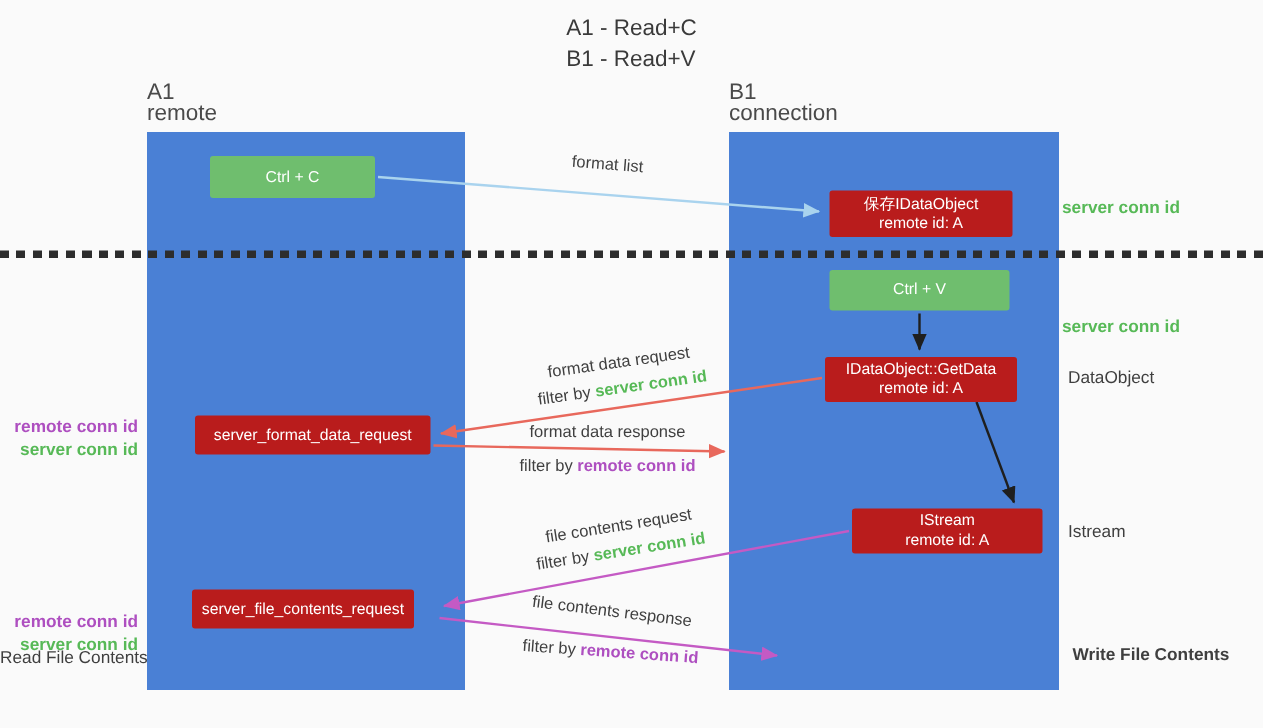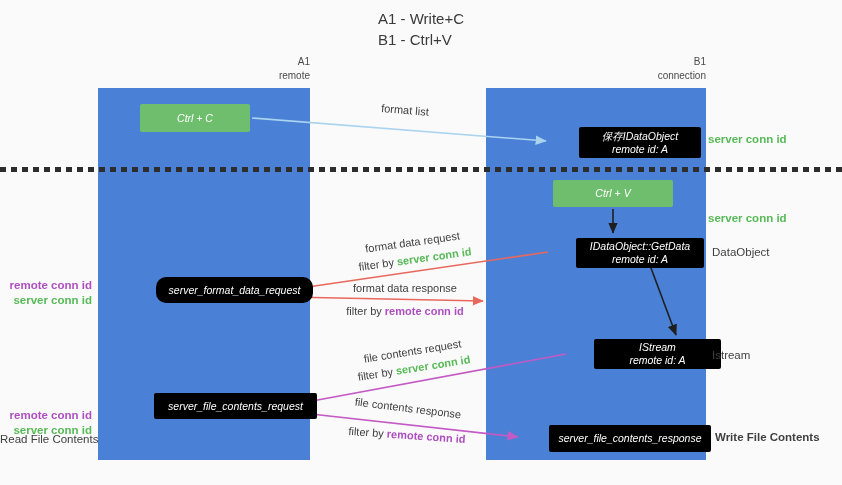--- a/index.html
+++ b/index.html
@@ -11,45 +11,44 @@
   }
   .title-block {
     position:absolute; top:8px; left:0; right:0;
     text-align:center; z-index:6;
   }
   .title-block .inner {
     display:inline-block; text-align:left;
     font-size:15px; line-height:21px; color:#3a3a3a;
   }
   .lifeline-header {
-    position:absolute; top:55px; text-align:right;
-    font-size:10px; line-height:14px; color:#4a4a4a; z-index:6;
+    position:absolute; top:55px; text-align:left;
+    font-size:15px; line-height:14px; color:#4a4a4a; z-index:6;
   }
   .lifeline-header.left { left:98px; width:212px; }
   .lifeline-header.right { left:486px; width:220px; }
   .lifeline {
     position:absolute; top:88px; height:372px;
     background:#4a80d5; z-index:1;
   }
   .lifeline.left { left:98px; width:212px; }
   .lifeline.right { left:486px; width:220px; }
   .divider {
     position:absolute; left:0; top:167px; width:842px; height:5px;
     background:repeating-linear-gradient(90deg,#2d2d2d 0 6px,transparent 6px 11px);
     z-index:5;
   }
   .box {
     position:absolute; z-index:3;
     display:flex; flex-direction:column; align-items:center; justify-content:center;
     color:#ffffff; font-size:10.5px; line-height:13px; text-align:center;
     border-radius:2px;
-    font-style:italic;
   }
   .box.green { background:#6fbe6e; }
-  .box.orange { background:#000000;margin-left:26px; }
+  .box.orange { background:#b91c1c; }
   #svg-arrows { position:absolute; left:0; top:0; z-index:2; }
   .edge-label {
     position:absolute; z-index:6; font-size:11px; color:#3f3f3f;
     text-align:center; white-space:nowrap;
   }
   .em-green { color:#57b957; font-weight:bold; }
   .em-purple { color:#ae4fc0; font-weight:bold; }
   .side-label {
     position:absolute; z-index:6; font-size:11.5px; color:#3f3f3f;
     white-space:nowrap; line-height:15px;
@@ -59,22 +58,22 @@
   .left-stack { position:absolute; z-index:6; left:0; width:92px; text-align:right;
     font-size:11.5px; line-height:15px; white-space:nowrap; }
 </style>
 </head>
 <body>
 
 <div class="canvas">
 
   <div class="title-block">
     <div class="inner">
-      <div>A1 - Write+C</div>
-      <div>B1 - Ctrl+V</div>
+      <div>A1 - Read+C</div>
+      <div>B1 - Read+V</div>
     </div>
   </div>
 
   <div class="lifeline-header left">
     <div>A1</div>
     <div>remote</div>
   </div>
   <div class="lifeline-header right">
     <div>B1</div>
     <div>connection</div>
@@ -120,37 +119,34 @@
 
   <div class="box green" style="left:553px; top:180px; width:120px; height:27px;">
     <span>Ctrl + V</span>
   </div>
 
   <div class="box orange" style="left:550px; top:238px; width:128px; height:30px;">
     <span>IDataObject::GetData</span>
     <span>remote id: A</span>
   </div>
 
-  <div class="box orange" style="left:130px; top:277px; width:157px; height:26px;border-radius:10px;">
+  <div class="box orange" style="left:130px; top:277px; width:157px; height:26px;">
     <span>server_format_data_request</span>
   </div>
 
 
   <div class="box orange" style="left:568px; top:339px; width:127px; height:30px;">
     <span>IStream</span>
     <span>remote id: A</span>
   </div>
 
-  <div class="box orange" style="left:128px; top:393px; width:163px; height:26px;">
+  <div class="box orange" style="left:128px; top:393px; width:148px; height:26px;">
     <span>server_file_contents_request</span>
   </div>
 
-  <div class="box orange" style="left:523px; top:425px; width:162px; height:27px;">
-    <span>server_file_contents_response</span>
-  </div>
 
   <div class="edge-label" style="left:350px; top:104px; width:110px; transform:rotate(4.5deg);">format list</div>
 
   <div class="edge-label" style="left:345px; top:236px; width:135px; transform:rotate(-8deg);">format data request</div>
   <div class="edge-label" style="left:340px; top:253px; width:150px; transform:rotate(-8deg);">
     <span>filter by </span><span class="em-green">server conn id</span>
   </div>
 
   <div class="edge-label" style="left:340px; top:282px; width:130px;">format data response</div>
   <div class="edge-label" style="left:330px; top:305px; width:150px;">

